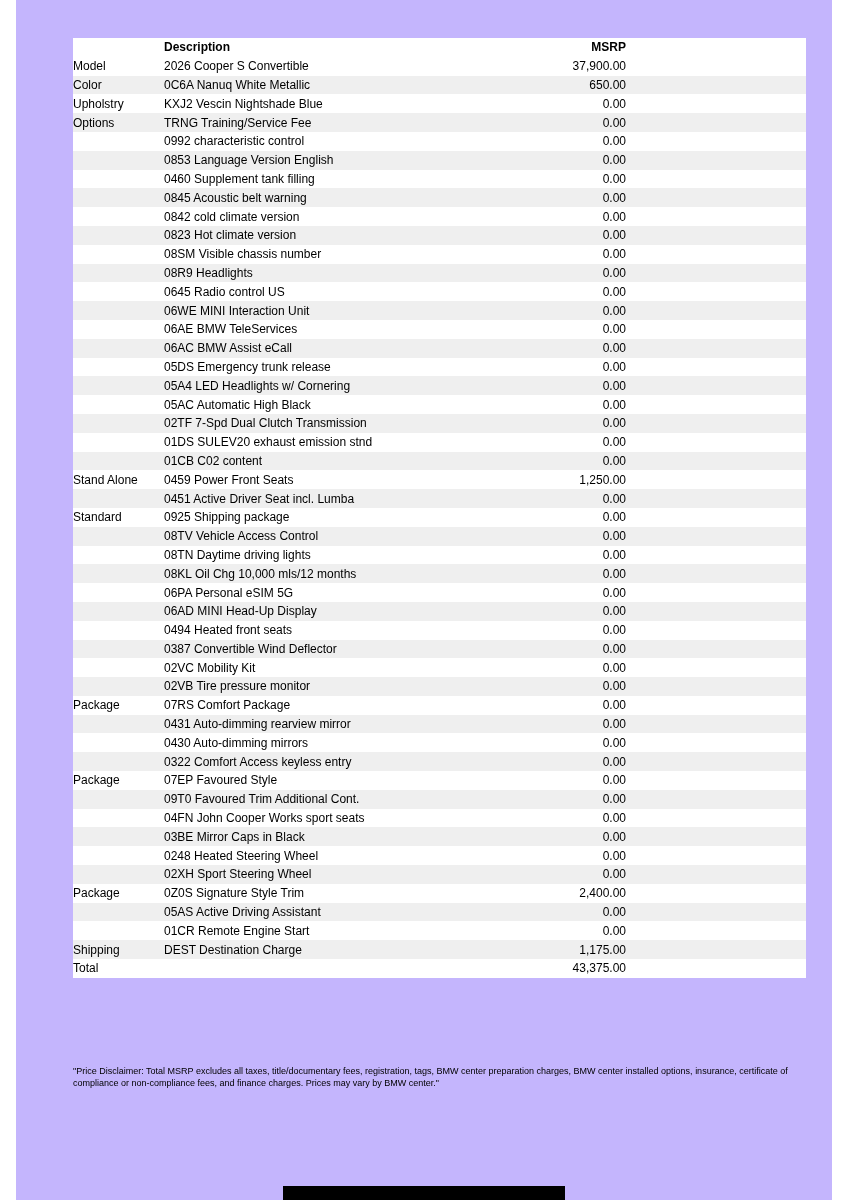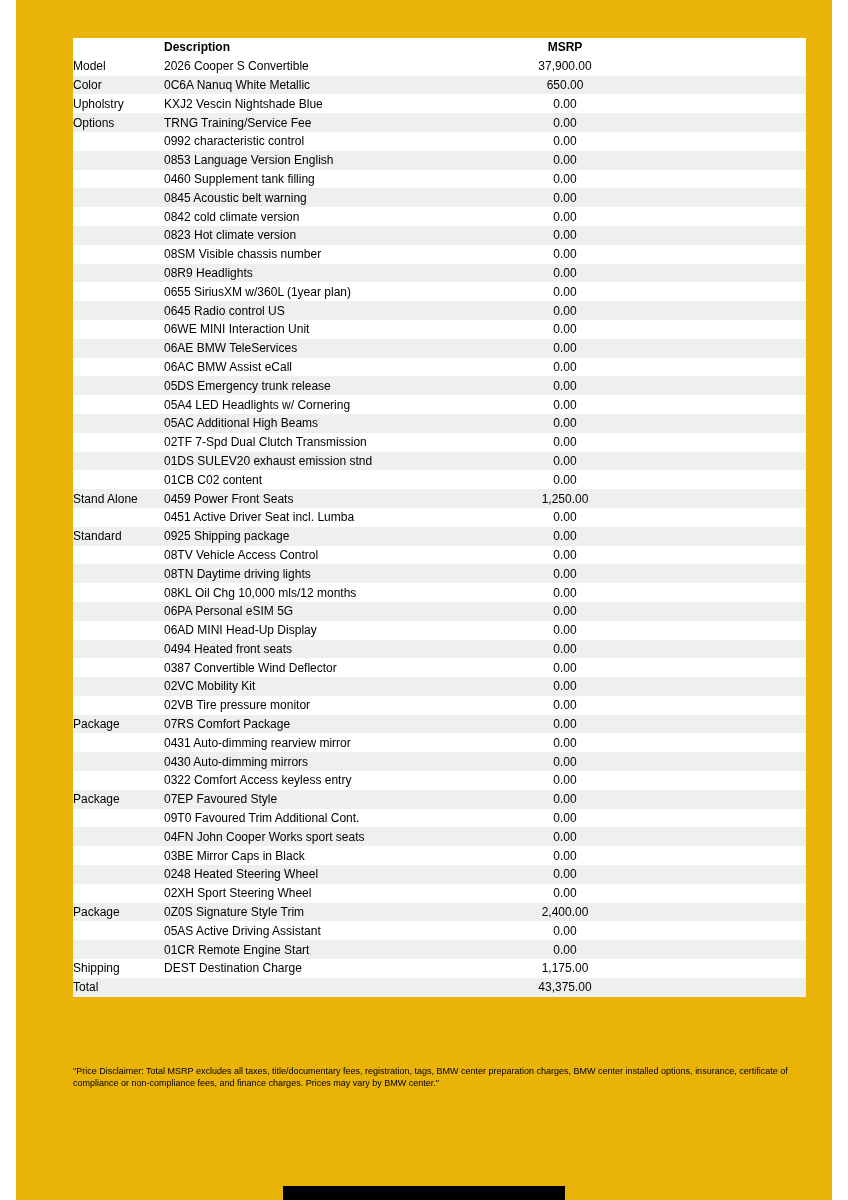--- a/index.html
+++ b/index.html
@@ -5,21 +5,21 @@
   * { margin: 0; padding: 0; box-sizing: border-box; }
   html, body { background: #ffffff; }
   body {
     font-family: "Liberation Sans", sans-serif;
     color: #000000;
   }
   .page {
     position: relative;
     width: 816px;
     height: 1200px;
-    background: #eab308;
+    background: #c4b5fd;
     overflow: hidden;
     margin: 0 auto;
   }
   table.pricing {
     position: absolute;
     left: 57px;
     top: 38px;
     width: 733px;
     border-collapse: collapse;
     table-layout: fixed;
@@ -32,21 +32,21 @@
     height: 18.8px;
     padding: 0;
     vertical-align: middle;
     font-weight: normal;
     text-align: left;
     white-space: nowrap;
     overflow: hidden;
   }
   thead th { font-weight: bold; background: #ffffff; }
   td.msrp, th.msrp {
-    text-align: center;
+    text-align: right;
     padding-right: 180px;
   }
   tbody tr:nth-child(even) { background: #efefef; }
   tbody tr:nth-child(odd)  { background: #ffffff; }
   .disclaimer {
     position: absolute;
     left: 57px;
     top: 1066px;
     width: 728px;
     font-size: 9px;
@@ -142,25 +142,20 @@
       <td>08SM Visible chassis number</td>
       <td class="msrp">0.00</td>
     </tr>
         <tr>
       <td></td>
       <td>08R9 Headlights</td>
       <td class="msrp">0.00</td>
     </tr>
         <tr>
       <td></td>
-      <td>0655 SiriusXM w/360L (1year plan)</td>
-      <td class="msrp">0.00</td>
-    </tr>
-        <tr>
-      <td></td>
       <td>0645 Radio control US</td>
       <td class="msrp">0.00</td>
     </tr>
         <tr>
       <td></td>
       <td>06WE MINI Interaction Unit</td>
       <td class="msrp">0.00</td>
     </tr>
         <tr>
       <td></td>
@@ -177,21 +172,21 @@
       <td>05DS Emergency trunk release</td>
       <td class="msrp">0.00</td>
     </tr>
         <tr>
       <td></td>
       <td>05A4 LED Headlights w/ Cornering</td>
       <td class="msrp">0.00</td>
     </tr>
         <tr>
       <td></td>
-      <td>05AC Additional High Beams</td>
+      <td>05AC Automatic High Black</td>
       <td class="msrp">0.00</td>
     </tr>
         <tr>
       <td></td>
       <td>02TF 7-Spd Dual Clutch Transmission</td>
       <td class="msrp">0.00</td>
     </tr>
         <tr>
       <td></td>
       <td>01DS SULEV20 exhaust emission stnd</td>

